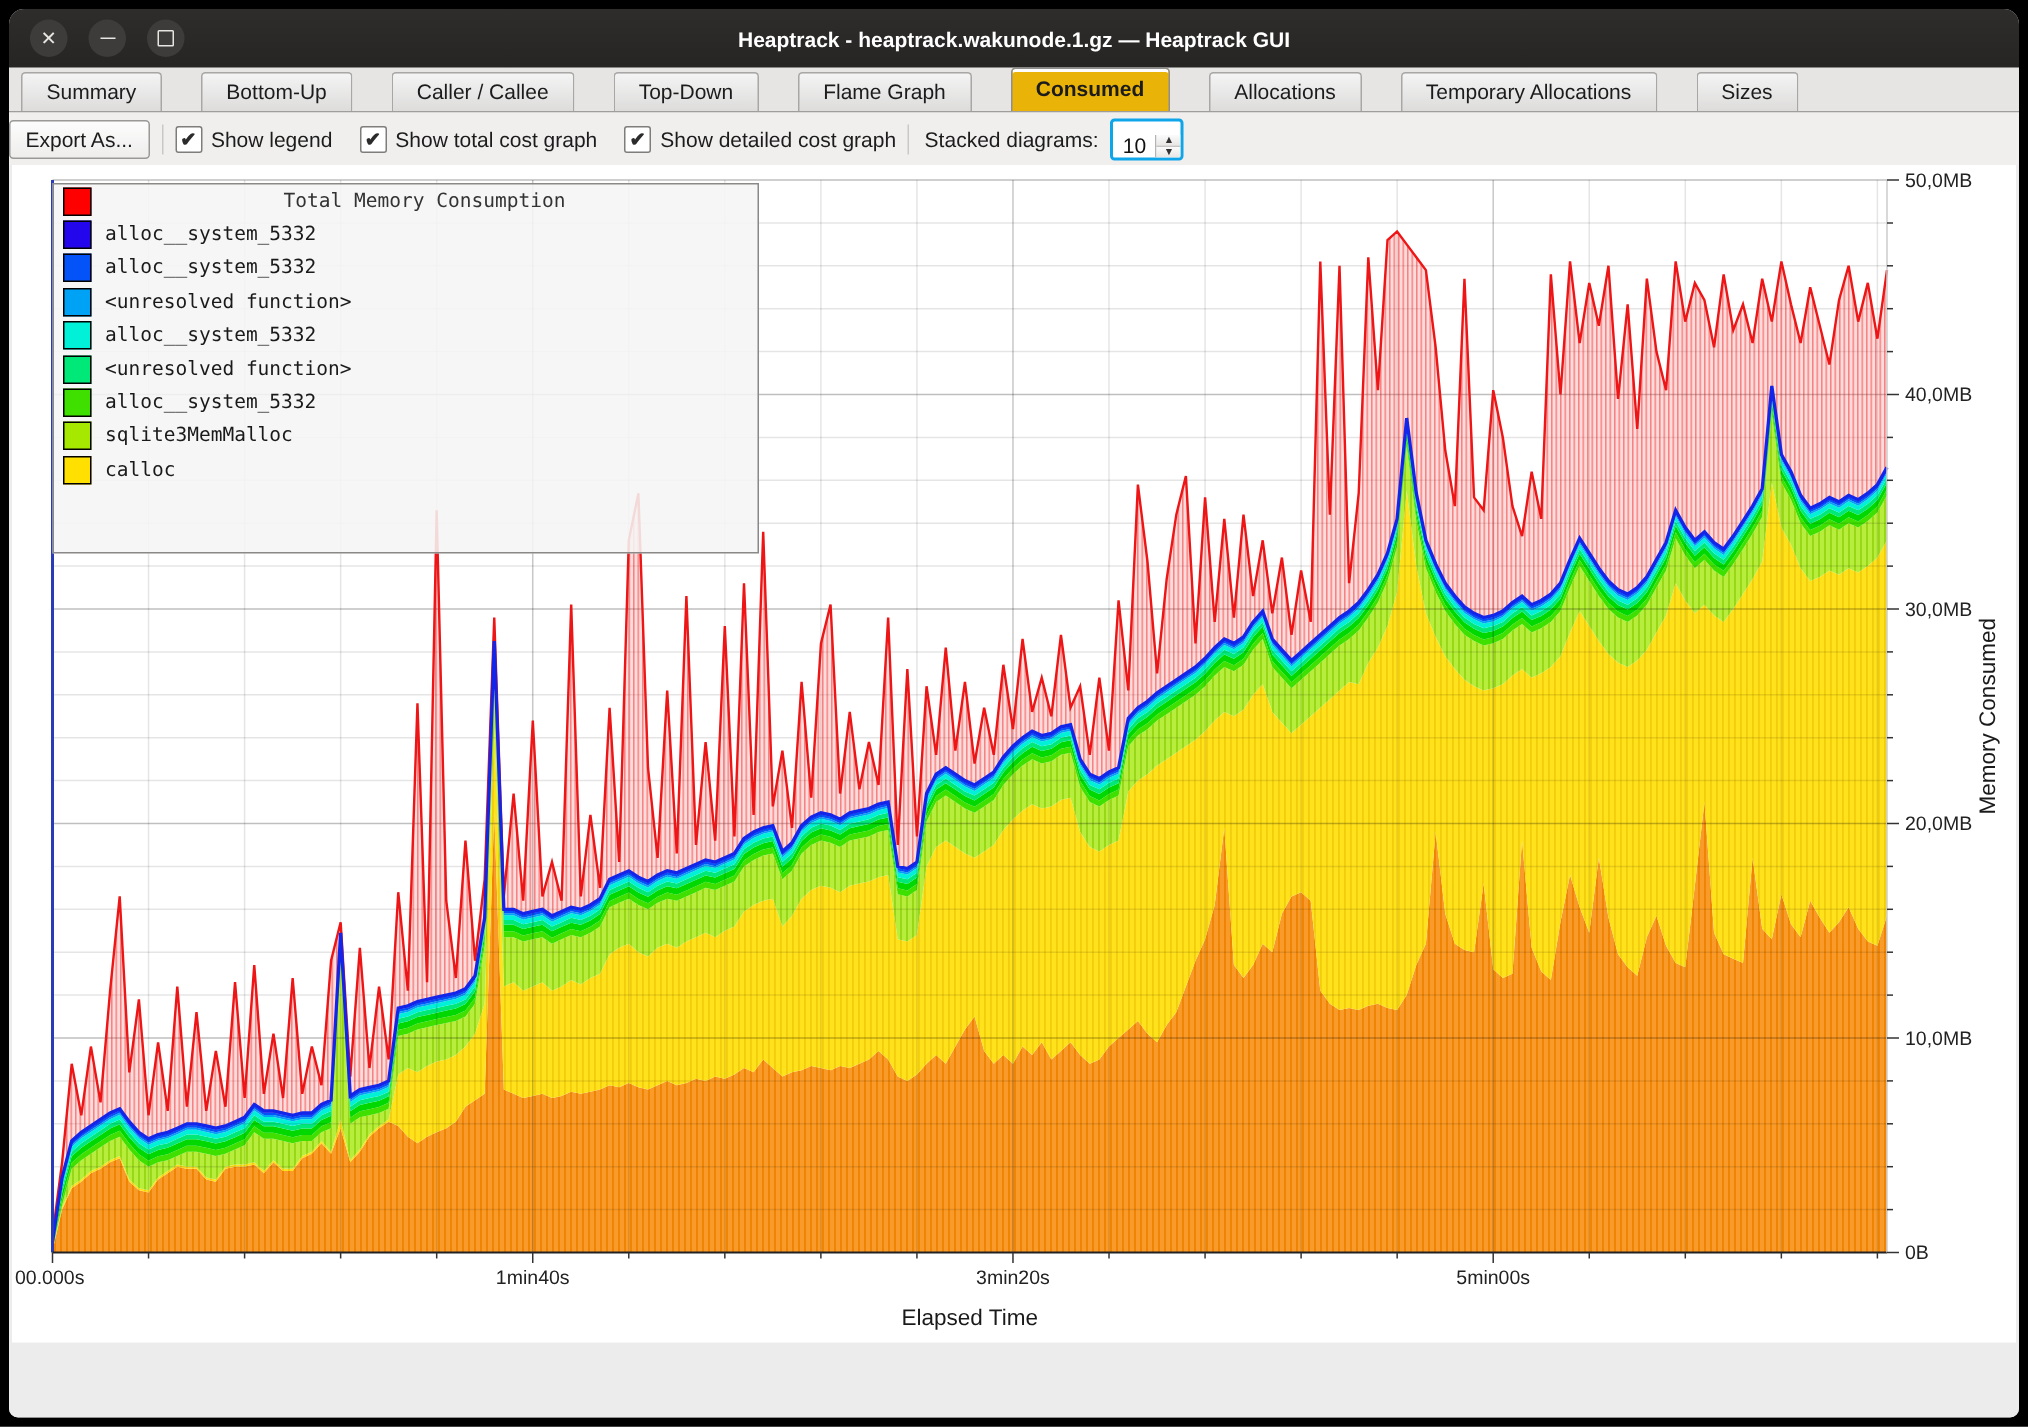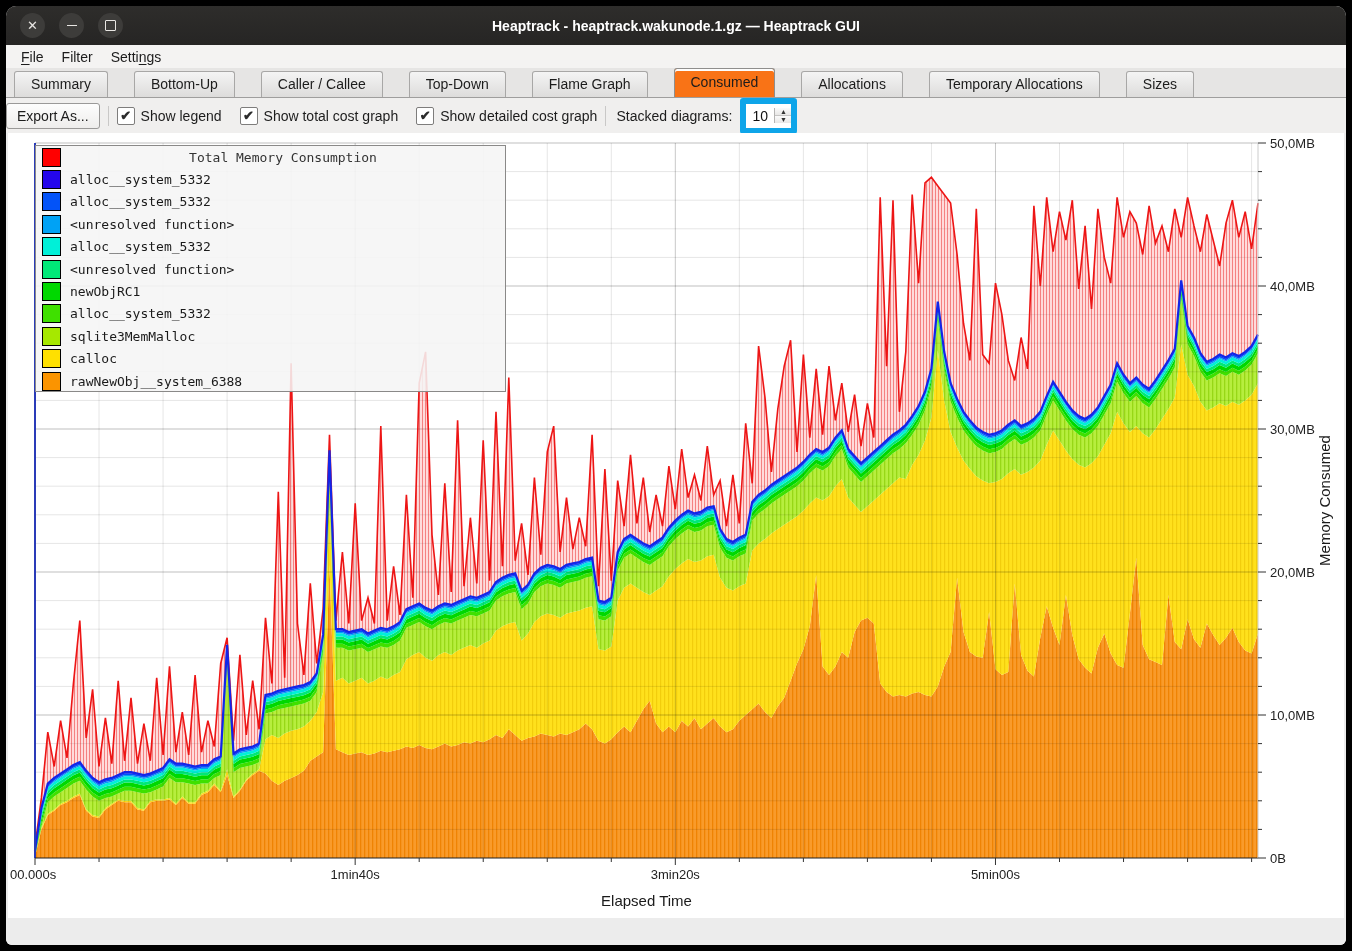--- a/index.html
+++ b/index.html
@@ -17,33 +17,33 @@
   
   .menubar{height:23px;background:#f4f3f2;display:flex;align-items:center;padding-left:6px;flex:0 0 auto;}
   .menuitem{padding:2px 9px;font-size:14px;color:#1c1c1c;}
   .menuitem u{text-underline-offset:2px;}
   
   .tabbar{height:29px;background:#e6e5e4;display:flex;align-items:flex-end;padding-left:8px;
     border-bottom:1px solid #9f9e9d;flex:0 0 auto;gap:27px;}
   .tab{height:25px;line-height:25px;padding:0 16px;font-size:14px;color:#1c1c1c;
     background:linear-gradient(#f4f4f4,#dddcdb);border:1px solid #a8a7a6;border-bottom:none;
     border-radius:3px 3px 0 0;margin-right:-1px;position:relative;}
-  .tab.active{background:#f97316;height:28px;line-height:27px;z-index:3;border-color:#8f8e8d;
-    box-shadow:inset 0 2px 0 #fdfdfd;}
+  .tab.active{background:#eab308;height:28px;line-height:27px;z-index:3;border-color:#8f8e8d;
+    box-shadow:inset 0 2px 0 #fdfdfd;font-weight:bold;}
   
   .toolbar{height:35px;background:#f0efee;display:flex;align-items:center;padding-left:0;gap:8px;flex:0 0 auto;}
   .btn{font-size:14px;color:#1c1c1c;padding:4px 10px;border:1px solid #9a9998;border-radius:3px;
     background:linear-gradient(#fdfdfd,#eeedec);}
   .vsep{width:1px;height:20px;background:#c9c8c7;}
   .cbwrap{display:flex;align-items:center;gap:18px;}
   .cb{display:flex;align-items:center;gap:6px;font-size:14px;color:#1c1c1c;}
   .cbbox{width:16px;height:16px;background:#fff;border:1px solid #7e7d7c;border-radius:2px;
     display:flex;align-items:center;justify-content:center;font-size:13px;color:#2b2b2b;font-weight:bold;}
   .spinlabel{font-size:14px;color:#1c1c1c;margin-left:2px;text-align:center;}
-  .spinbox{display:flex;align-items:center;height:24px;border:6px solid #0ea5e9;border-radius:3px;background:#fff;overflow:hidden;}
+  .spinbox{display:flex;align-items:flex-end;height:24px;border:2px solid #0ea5e9;border-radius:3px;background:#fff;overflow:hidden;}
   .spinval{width:28px;display:flex;align-items:center;justify-content:center;font-size:14px;color:#111;}
   .spinarrows{display:flex;flex-direction:column;width:16px;border-left:1px solid #b5b4b3;}
   .spinarrows div{flex:1;display:flex;align-items:center;justify-content:center;font-size:7px;color:#333;
     background:linear-gradient(#fbfbfb,#e8e7e6);}
   .spinarrows div:first-child{border-bottom:1px solid #c6c5c4;}
   
   .chartwrap{position:relative;background:#fff;flex:0 0 auto;height:785px;width:1336px;margin:0 2px;}
   .legend{position:absolute;left:27px;top:12px;width:471px;height:247px;background:rgba(245,245,245,0.88);
     border:1px solid #8a8988;box-sizing:border-box;font-family:"DejaVu Sans Mono",monospace;font-size:13px;color:#1a1a1a;}
   .lrow{display:flex;align-items:center;height:22.4px;}
@@ -64,25 +64,20 @@
       <div class="winbtn">
           <span class="mins"></span>
         </div>
       <div class="winbtn">
           <span class="sq"></span>
         </div>
     </div>
     <div class="titletext">Heaptrack - heaptrack.wakunode.1.gz — Heaptrack GUI</div>
   </div>
 
-  <div class="menubar" id="menubar">
-      <div class="menuitem"><u>F</u>ile</div>
-      <div class="menuitem">Filter</div>
-      <div class="menuitem">Setti<u>n</u>gs</div>
-    </div>
 
   <div class="tabbar" id="tabbar">
       <div class="tab">Summary</div>
       <div class="tab">Bottom-Up</div>
       <div class="tab">Caller / Callee</div>
       <div class="tab">Top-Down</div>
       <div class="tab">Flame Graph</div>
       <div class="tab active">Consumed</div>
       <div class="tab">Allocations</div>
       <div class="tab">Temporary Allocations</div>
@@ -283,37 +278,29 @@
         </div>
         <div class="lrow">
           <span class="lswatch" style="background: rgb(0, 240, 216);"></span>
           <span class="llabel">alloc__system_5332</span>
         </div>
         <div class="lrow">
           <span class="lswatch" style="background: rgb(0, 232, 120);"></span>
           <span class="llabel">&lt;unresolved function&gt;</span>
         </div>
         <div class="lrow">
-          <span class="lswatch" style="background: rgb(0, 216, 0);"></span>
-          <span class="llabel">newObjRC1</span>
-        </div>
-        <div class="lrow">
           <span class="lswatch" style="background: rgb(63, 224, 0);"></span>
           <span class="llabel">alloc__system_5332</span>
         </div>
         <div class="lrow">
           <span class="lswatch" style="background: rgb(166, 232, 0);"></span>
           <span class="llabel">sqlite3MemMalloc</span>
         </div>
         <div class="lrow">
           <span class="lswatch" style="background: rgb(255, 224, 0);"></span>
           <span class="llabel">calloc</span>
         </div>
-        <div class="lrow">
-          <span class="lswatch" style="background: rgb(251, 148, 0);"></span>
-          <span class="llabel">rawNewObj__system_6388</span>
-        </div>
       </div>
   </div>
 
   <div class="bottomstrip"></div>
 
 </div>
 
 </body></html>

